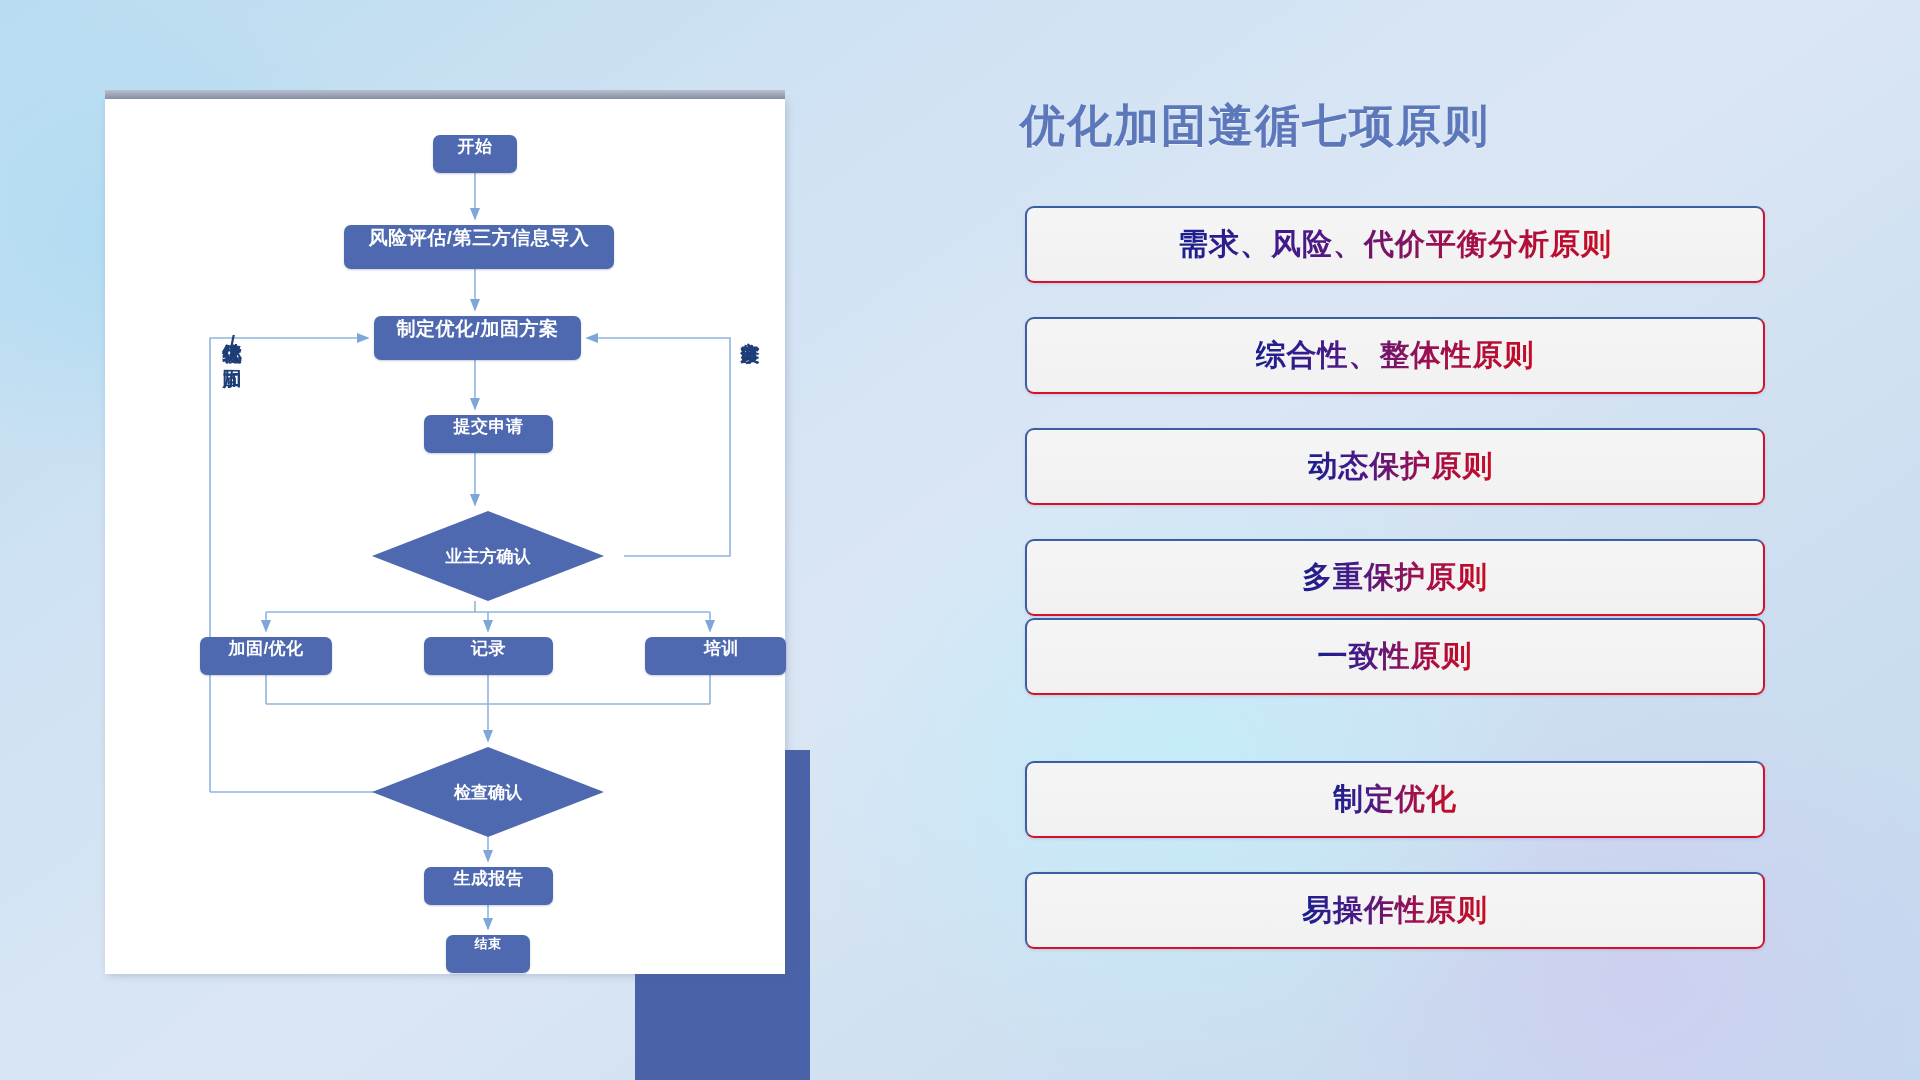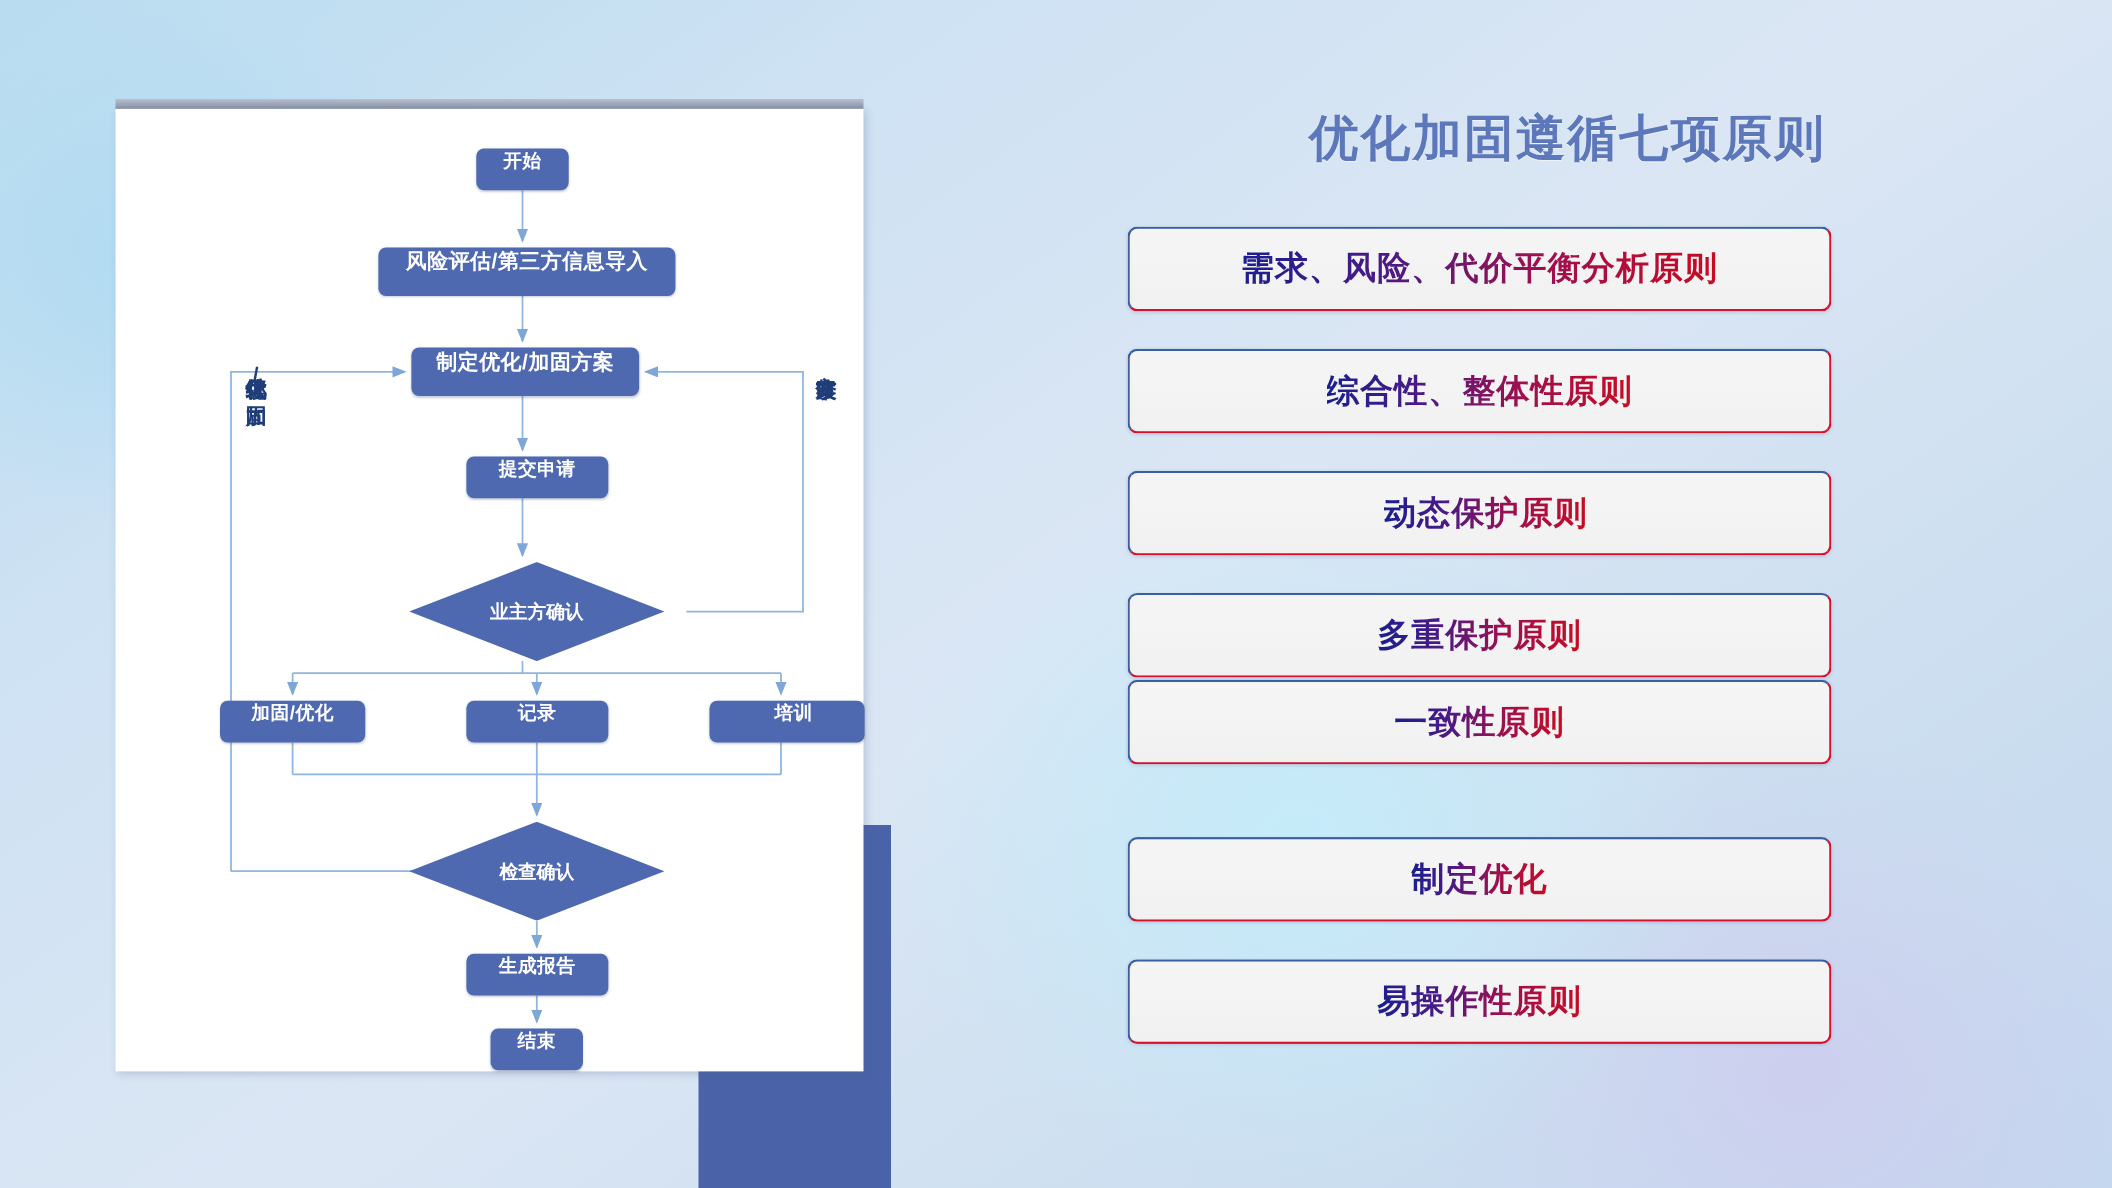--- a/index.html
+++ b/index.html
@@ -97,31 +97,31 @@
   
   #right-panel {
     position: absolute;
     left: 1020px; top: 96px;
     width: 810px; height: 900px;
   }
   #panel-title {
     position: absolute;
     left: 0; top: 0;
     width: 810px;
-    text-align: center;
+    text-align: left;
     font-size: 45px;
     font-weight: bold;
     color: #5d77bb;
     letter-spacing: 2px;
     text-shadow: 0 1px 1px rgba(255,255,255,0.6);
   }
   .principle-card {
     position: absolute;
     left: 5px;
-    width: 640px;
+    width: 740px;
     height: 77px;
     border-radius: 9px;
     background: linear-gradient(180deg,#f5f5f6 0%, #f1f1f2 100%);
     display: flex;
     align-items: center;
     justify-content: center;
     box-sizing: border-box;
     border-top: 2px solid #3a5fa0;
     border-left: 2px solid #3f5da0;
     border-right: 2px solid #cf1230;
@@ -226,21 +226,21 @@
 
     <div class="diamond-wrap" style="left:267px; top:648px; width:232px; height:90px;">
       <div class="diamond-shape"></div>
       <span class="diamond-label">检查确认</span>
     </div>
 
     <div class="node" style="left:319px; top:768px; width:129px; height:38px; font-size:17px;">
       <span>生成报告</span>
     </div>
 
-    <div class="node" style="left:341px; top:836px; width:84px; height:38px; font-size:17px;">
+    <div class="node" style="left:341px; top:836px; width:84px; height:38px; font-size:13px;">
       <span>结束</span>
     </div>
 
     <span class="vtext" style="left:118px; top:228px;">继续优化/加固</span>
 
     <span class="vtext" style="left:636px; top:228px;">方案修改</span>
   </div>
 </div>
 
 <div id="right-panel">

